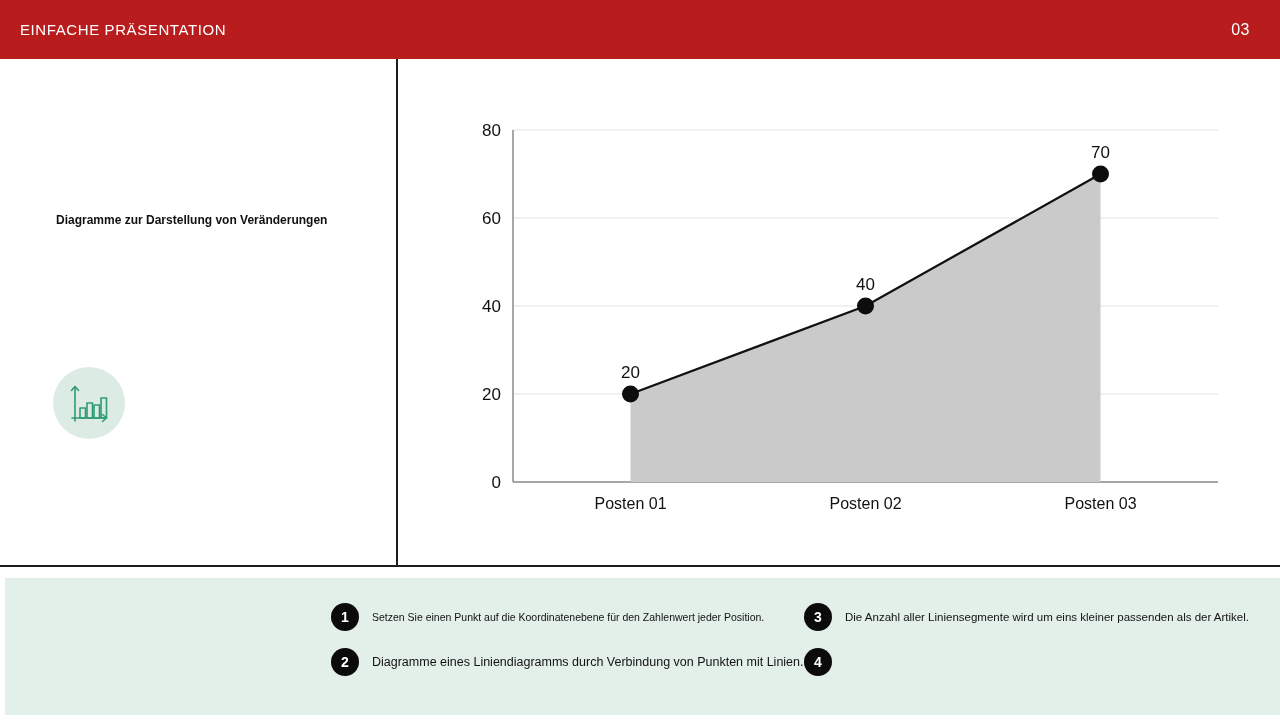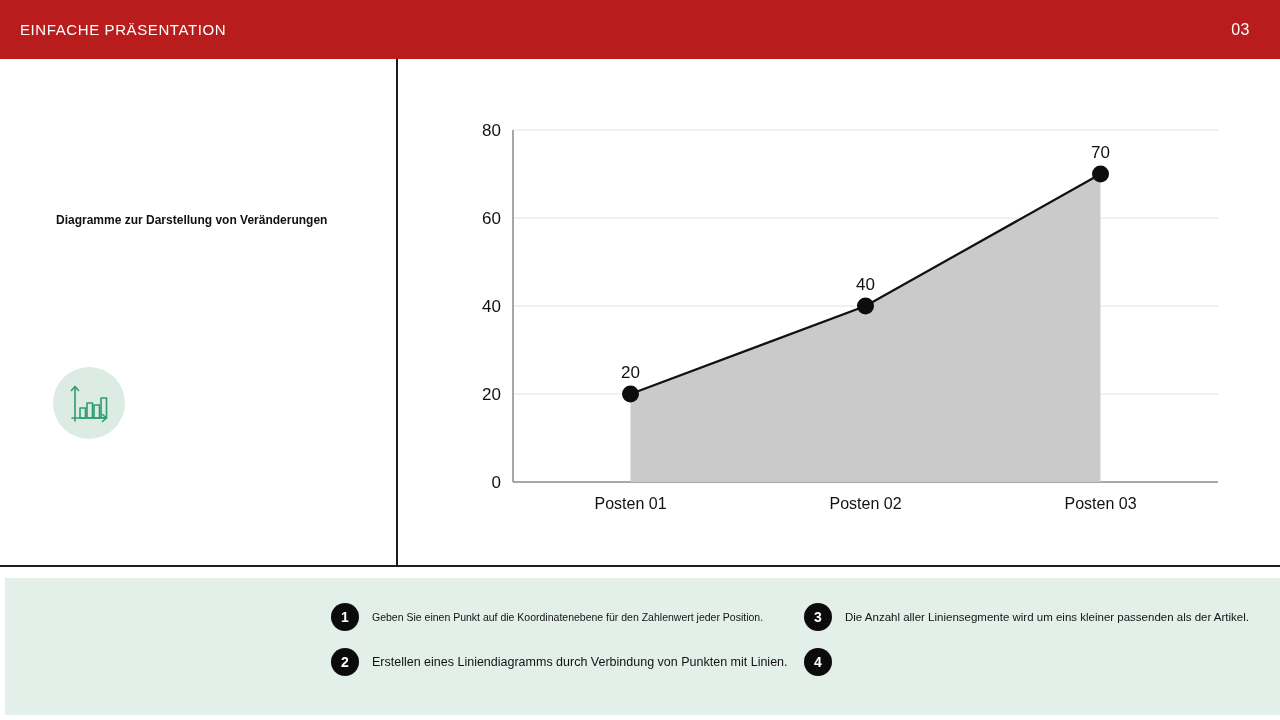--- a/index.html
+++ b/index.html
@@ -94,25 +94,25 @@
       <text x="465.5" y="448" text-anchor="middle" font-size="16" fill="#111111">Posten 02</text>
       <circle cx="700.5" cy="113" r="8.5" fill="#0d0d0d"></circle>
       <text x="700.5" y="97" text-anchor="middle" font-size="17" fill="#111111">70</text>
       <text x="700.5" y="448" text-anchor="middle" font-size="16" fill="#111111">Posten 03</text>
     </svg>
 
   <div class="bottom-panel">
 
     <div class="step step-1">
       <span class="badge">1</span>
-      <span class="step-text">Geben Sie einen Punkt auf die Koordinatenebene für den Zahlenwert jeder Position.</span>
+      <span class="step-text">Setzen Sie einen Punkt auf die Koordinatenebene für den Zahlenwert jeder Position.</span>
     </div>
     <div class="step step-2">
       <span class="badge">2</span>
-      <span class="step-text">Erstellen eines Liniendiagramms durch Verbindung von Punkten mit Linien.</span>
+      <span class="step-text">Diagramme eines Liniendiagramms durch Verbindung von Punkten mit Linien.</span>
     </div>
     <div class="step step-3">
       <span class="badge">3</span>
       <span class="step-text">Die Anzahl aller Liniensegmente wird um eins kleiner passenden als der Artikel.</span>
     </div>
     <div class="step step-4">
       <span class="badge">4</span>
     </div>
   </div>
 

